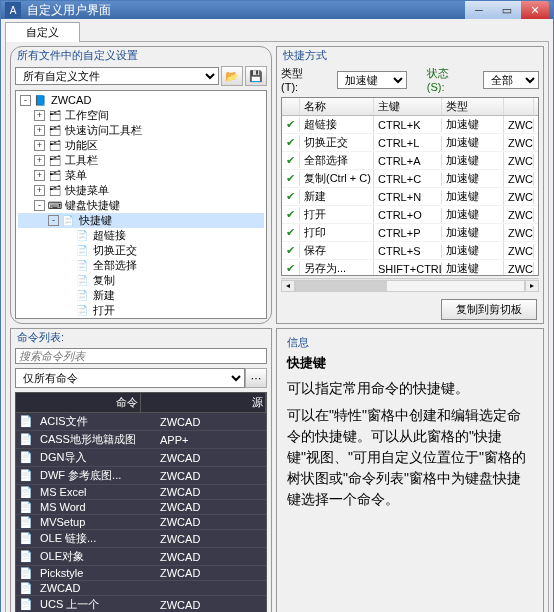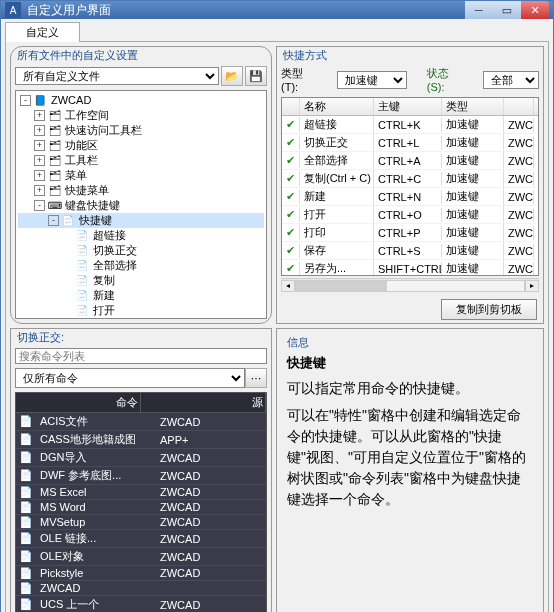--- a/index.html
+++ b/index.html
@@ -36,21 +36,21 @@
 .sc-head { display: flex; background: linear-gradient(#fcfcfc,#e8e8e8); border-bottom: 1px solid #bbb; position: sticky; top: 0; }
 .sc-head span, .sc-row span { padding: 1px 4px; border-right: 1px solid #ddd; overflow: hidden; white-space: nowrap; }
 .sc-row { display: flex; align-items: center; border-bottom: 1px solid #f2f2f2; }
 .sc-row .chk { width: 18px; text-align: center; color: #2a8a2a; }
 .c-name { width: 74px; } .c-key { width: 68px; } .c-type { width: 62px; } .c-src { width: 30px; }
 .sc-foot { display: flex; justify-content: flex-end; padding: 3px 6px; }
 .btn { background: linear-gradient(#fdfdfd,#e4e4e4); border: 1px solid #888; padding: 2px 14px; font-size: 11px; cursor: pointer; }
 .cmd-panel-wrap { display: flex; gap: 4px; flex: 1; min-height: 0; }
 .cmd-left { width: 262px; border: 1px solid #999; display: flex; flex-direction: column; }
 .cmd-search { margin: 2px 4px; }
-.cmd-search input { width: 100%; color: #888; }
+.cmd-search input { width: 100%; font-style: italic; color: #888; }
 .cmd-filter { margin: 2px 4px; display: flex; }
 .cmd-filter select { flex: 1; }
 .cmd-table { flex: 1; margin: 2px 4px 4px; background: #3a3a4a; color: #fff; border: 1px solid #555; overflow: auto; font-size: 11px; }
 .cmd-head { display: flex; background: #2b2b38; border-bottom: 1px solid #555; }
 .cmd-head span { flex: 1; text-align: right; padding: 2px; border-right: 1px solid #555; }
 .cmd-row { display: flex; align-items: center; border-bottom: 1px solid #4a4a58; }
 .cmd-row .ci { width: 20px; text-align: center; }
 .cmd-row .cn { width: 120px; padding: 1px 4px; }
 .cmd-row .cs { flex: 1; padding: 1px 4px; }
 .info-panel { flex: 1; border: 1px solid #999; padding: 6px 10px; background: #f0f0f0; overflow: auto; }
@@ -279,21 +279,21 @@
               </div>
             <div class="arr">▸</div>
           </div>
           <div class="sc-foot">
             <button class="btn">复制到剪切板</button>
           </div>
         </div>
       </div>
       <div class="cmd-panel-wrap">
         <div class="cmd-left">
-          <div class="panel-title">切换正交:</div>
+          <div class="panel-title">命令列表:</div>
           <div class="cmd-search"><input type="text" placeholder="搜索命令列表" style=""></div>
           <div class="cmd-filter">
             <select><option>仅所有命令</option></select>
             <div class="iconbtn">⋯</div>
           </div>
           <div class="cmd-table">
             <div class="cmd-head">
               <span>命令</span>
                 <span>源</span>
             </div>

